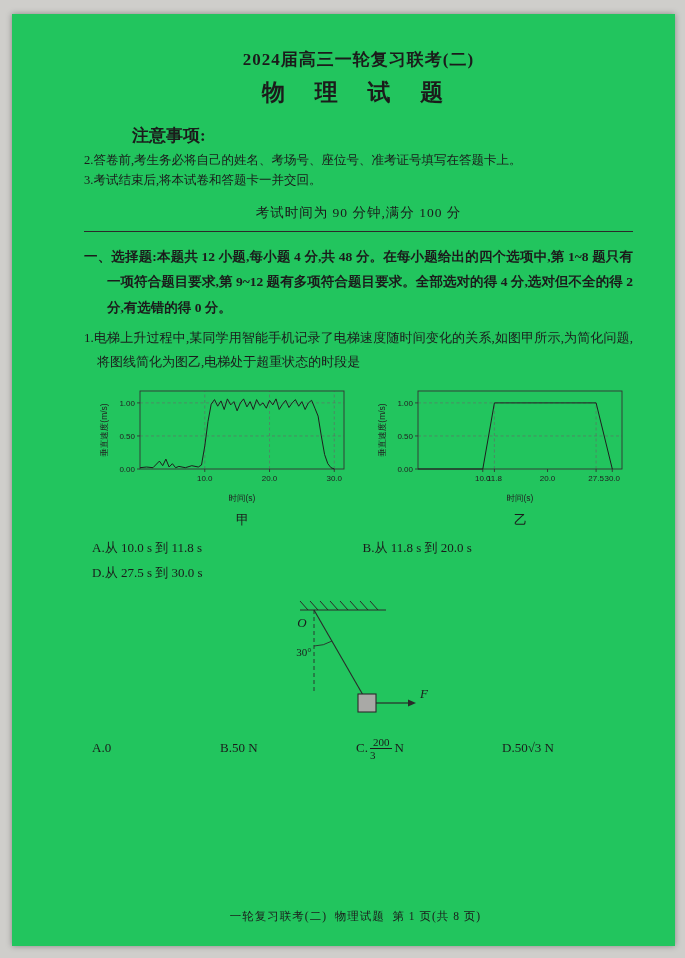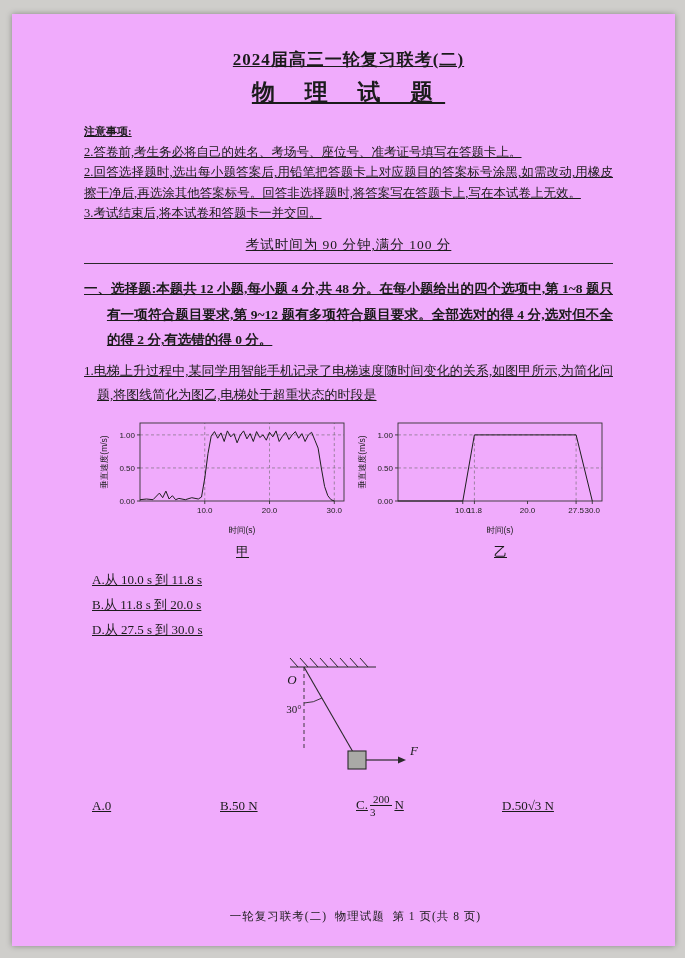--- a/index.html
+++ b/index.html
@@ -10,45 +10,45 @@
   }
   .scan {
     width: 685px;
     height: 958px;
     background: #cfcecb;
     padding: 14px 10px 12px 12px;
   }
   .page {
     width: 100%;
     height: 100%;
-    background: #f0abfc;
+    background: #22c55e;
     color: #1b1b1b;
-    padding: 34px 62px 16px 72px;
+    padding: 34px 42px 16px 72px;
     position: relative;
     box-shadow: 0 0 6px rgba(0,0,0,.35);
-    text-decoration: underline;
   }
   .exam-title {
     text-align: center;
     font-size: 17px;
     font-weight: bold;
     margin: 0 0 6px 0;
     letter-spacing: 1px;
   }
   .exam-subject {
     text-align: center;
     font-size: 23px;
     font-weight: bold;
     letter-spacing: 12px;
     margin: 4px 0 16px 0;
   }
   .notice-heading {
-    font-size: 11px;
+    font-size: 17px;
     font-weight: bold;
     margin-bottom: 3px;
+    margin-left: 48px;
   }
   .notice-item {
     font-size: 12.5px;
     line-height: 1.62;
     text-align: justify;
   }
   .exam-time {
     text-align: center;
     font-size: 13.5px;
     margin: 13px 0 9px 0;
@@ -81,21 +81,21 @@
     padding: 6px 2px 0 14px;
   }
   .chart-caption {
     text-align: center;
     padding-left: 34px;
     font-size: 13px;
     margin-top: 4px;
   }
   .options-2col {
     display: grid;
-    grid-template-columns: 1fr;
+    grid-template-columns: 1fr 1fr;
     row-gap: 7px;
     font-size: 13px;
     padding-left: 8px;
     margin: 10px 0 8px 0;
   }
   .options-4col {
     display: grid;
     grid-template-columns: 128px 136px 146px 1fr;
     align-items: center;
     font-size: 13px;
@@ -134,21 +134,20 @@
 
 <div class="scan">
   <div class="page">
 
     <div class="exam-title">2024届高三一轮复习联考(二)</div>
     <div class="exam-subject">物 理 试 题</div>
 
     <div class="notice">
       <div class="notice-heading">注意事项:</div>
       <div class="notice-item">2.答卷前,考生务必将自己的姓名、考场号、座位号、准考证号填写在答题卡上。</div>
-      <div class="notice-item">2.回答选择题时,选出每小题答案后,用铅笔把答题卡上对应题目的答案标号涂黑,如需改动,用橡皮擦干净后,再选涂其他答案标号。回答非选择题时,将答案写在答题卡上,写在本试卷上无效。</div>
       <div class="notice-item">3.考试结束后,将本试卷和答题卡一并交回。</div>
     </div>
 
     <div class="exam-time">考试时间为 90 分钟,满分 100 分</div>
 
     <hr class="rule">
 
     <div class="section-heading">一、选择题:本题共 12 小题,每小题 4 分,共 48 分。在每小题给出的四个选项中,第 1~8 题只有一项符合题目要求,第 9~12 题有多项符合题目要求。全部选对的得 4 分,选对但不全的得 2 分,有选错的得 0 分。</div>
 
     <div class="question">

